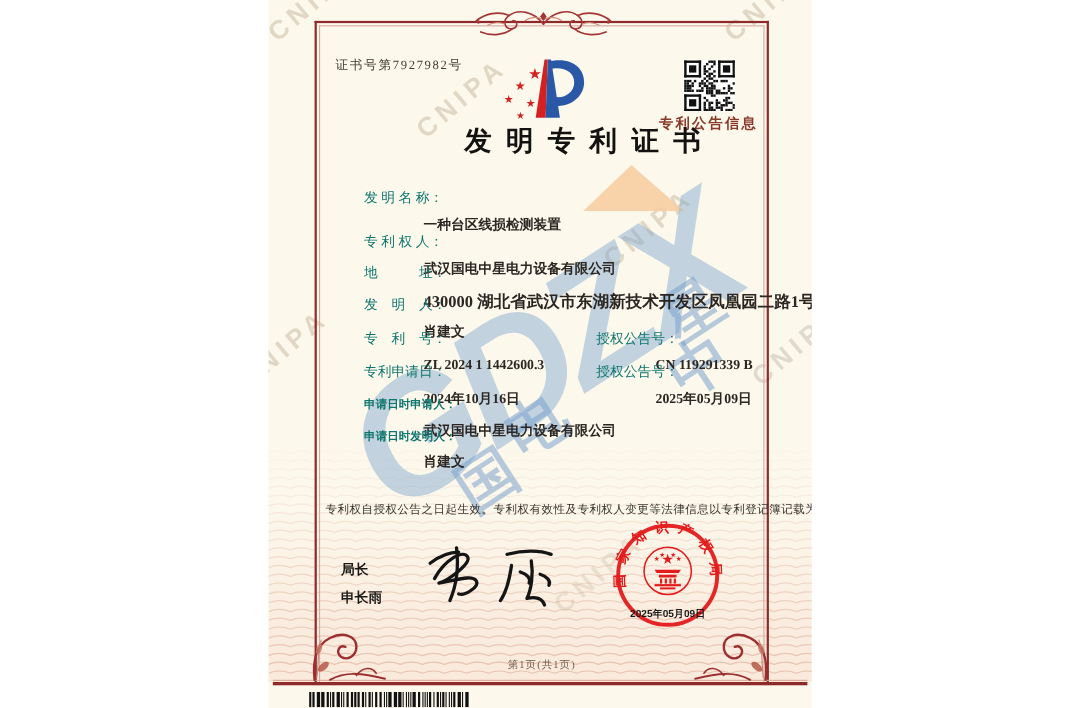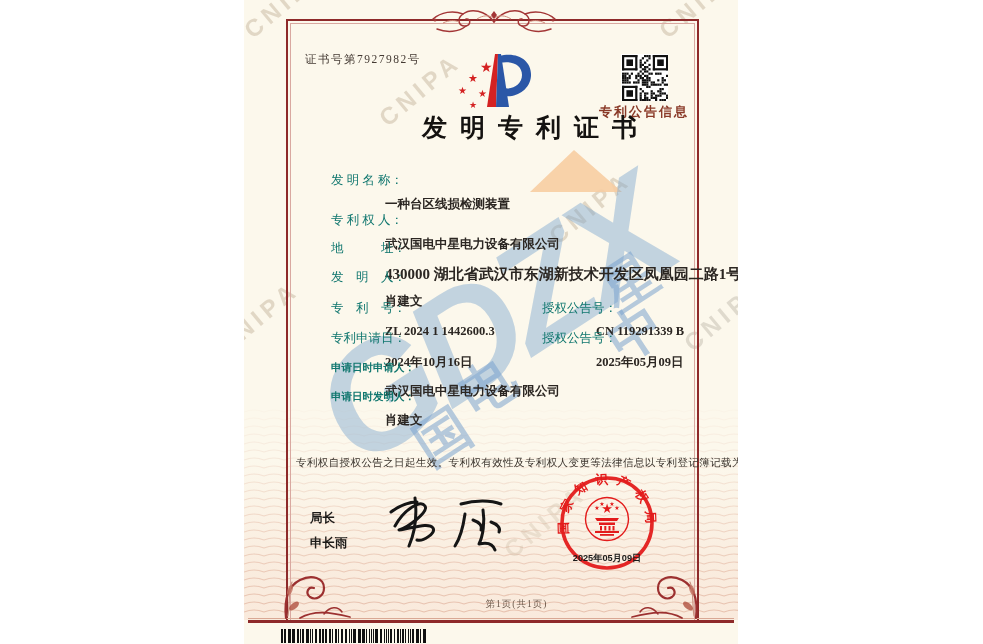--- a/index.html
+++ b/index.html
@@ -29,21 +29,21 @@
       font-size:25px;font-weight:bold;letter-spacing:13px;color:#141210;}
   .row-label{position:absolute;font-size:12.5px;color:#0f766e;white-space:nowrap;margin-left:26px;}
   .row-label.small{font-size:10.5px;font-weight:bold;}
   .row-value{position:absolute;font-size:12.5px;font-weight:600;color:#2b2622;white-space:nowrap;margin-top:24px;}
   .row-value.small{font-size:15px;}
   .stmt{position:absolute;left:52px;width:390px;text-align:center;font-size:10.5px;
       letter-spacing:.4px;color:#3a332c;font-weight:500;white-space:nowrap;}
   .director{position:absolute;left:66px;font-family:"Liberation Sans","DejaVu Sans",sans-serif;
       font-weight:bold;font-size:12.5px;color:#1c1a18;}
   .pageno{position:absolute;left:42px;top:598px;width:413px;text-align:center;
-      font-size:9.5px;color:#6e5a4c;letter-spacing:1px;padding-left:24px;}
+      font-size:9.5px;color:#6e5a4c;letter-spacing:1px;}
   .qr-caption{position:absolute;left:352px;top:103px;width:96px;text-align:center;
       font-size:13px;color:#8a3a28;letter-spacing:2px;font-weight:bold;}
 </style>
 </head>
 <body>
 
 <div class="paper">
 
   <div class="abs" style="left:0;top:460px;width:494px;height:160px;
        background:linear-gradient(180deg,rgba(246,216,200,0) 0%,rgba(244,208,190,.30) 70%,rgba(246,214,198,.42) 100%);"></div>

